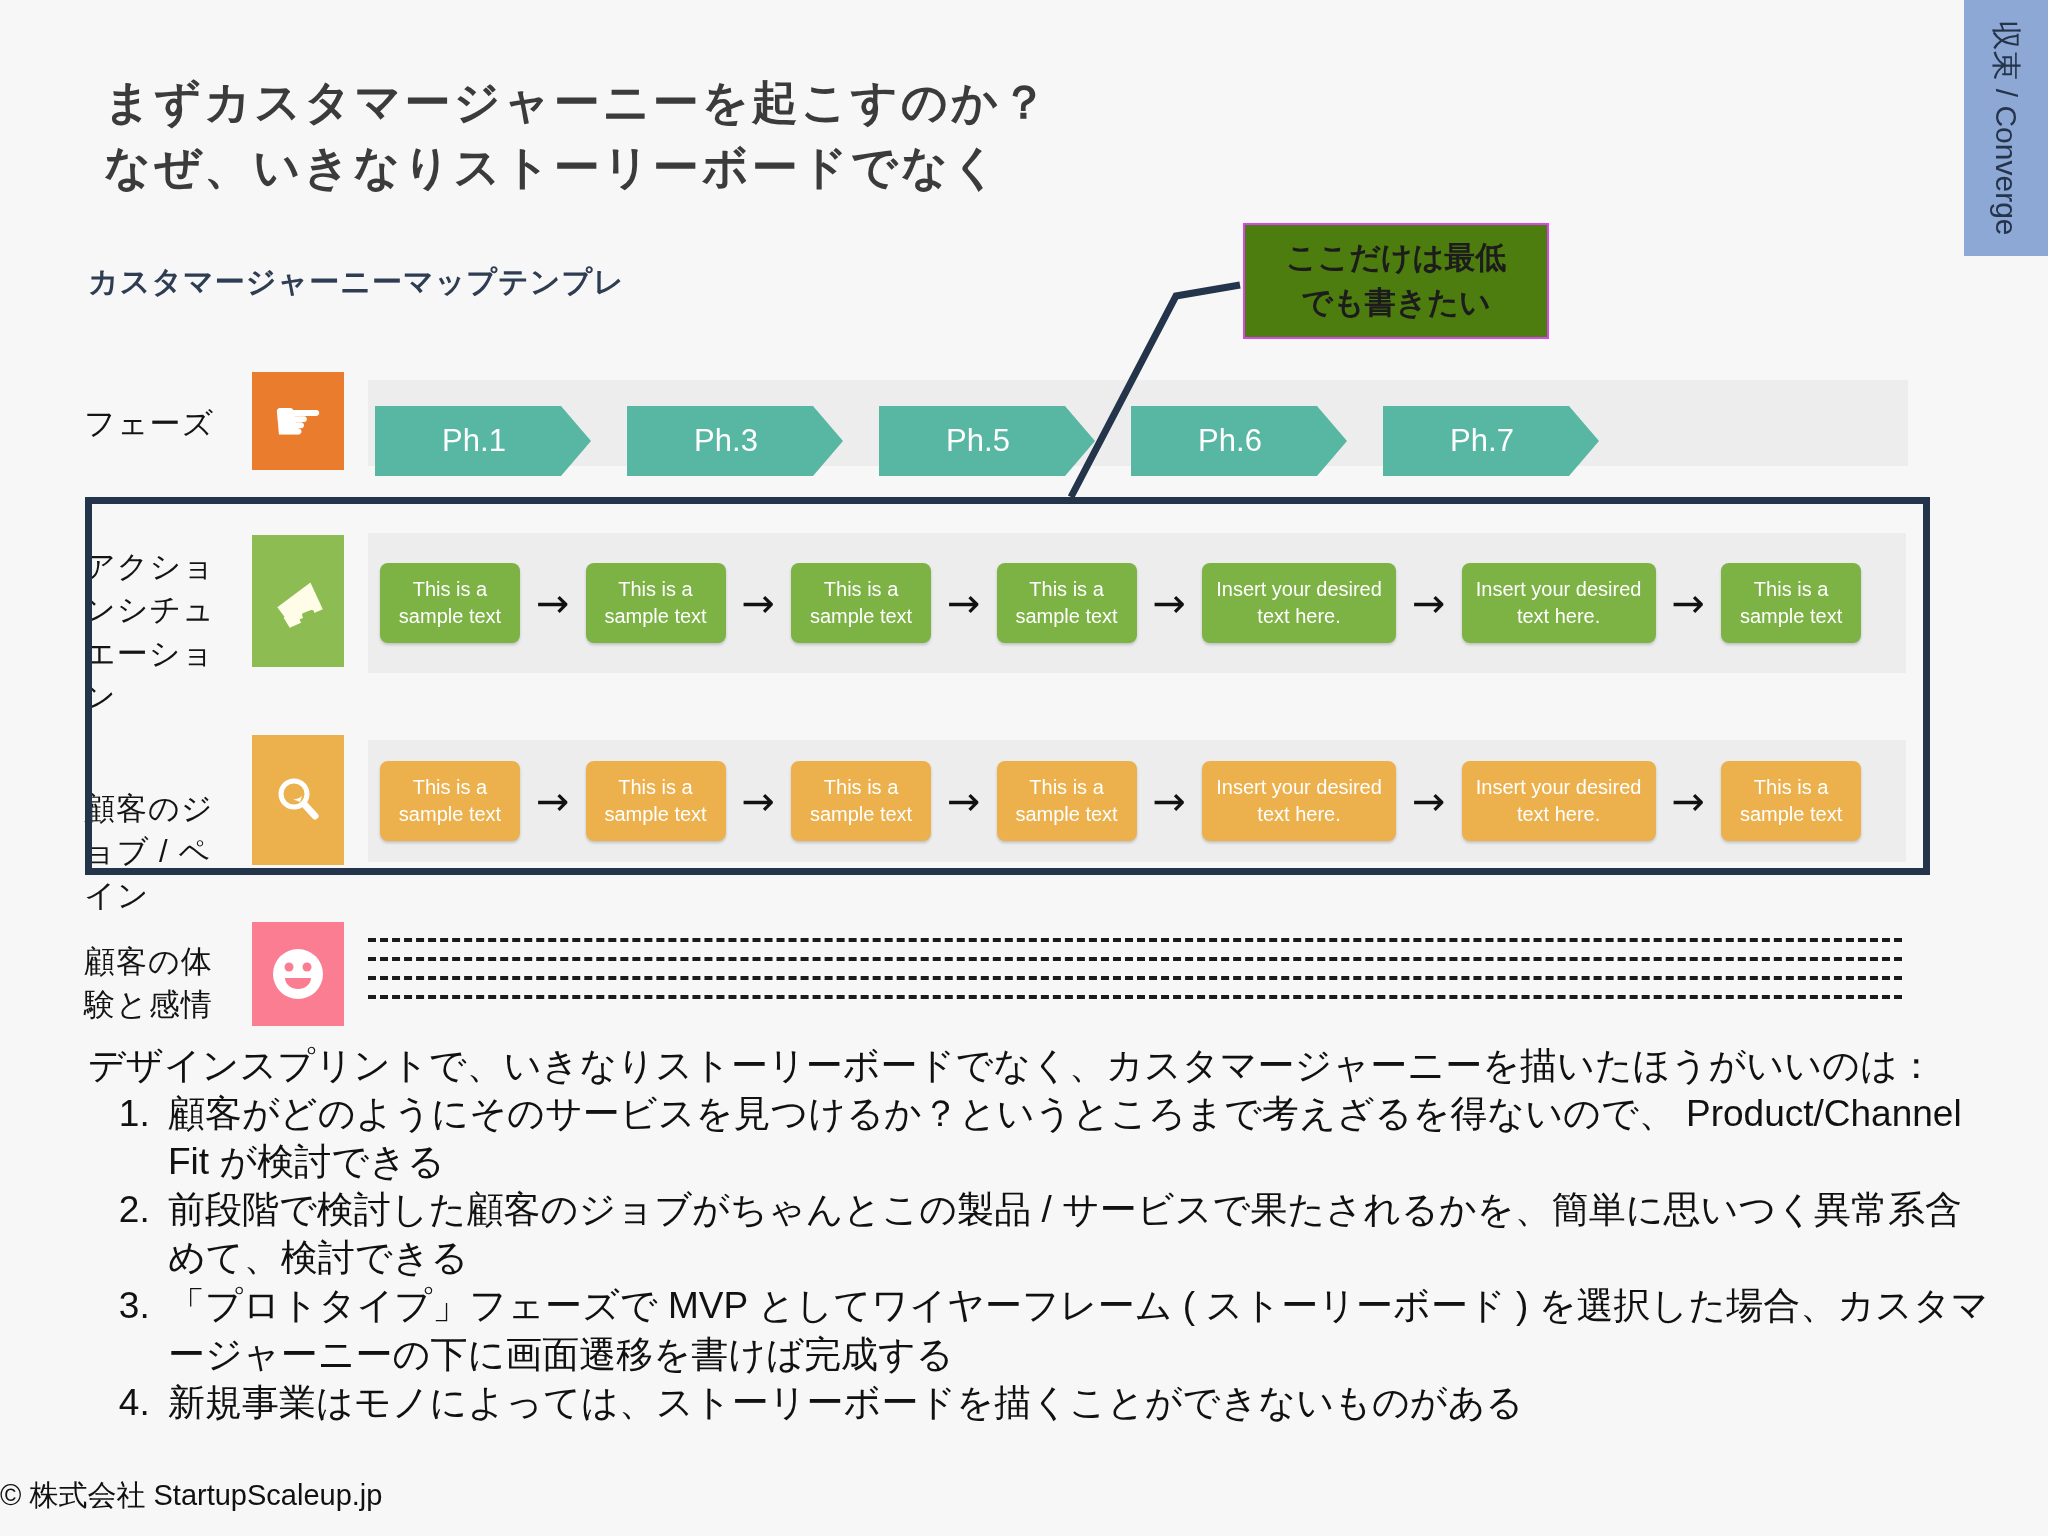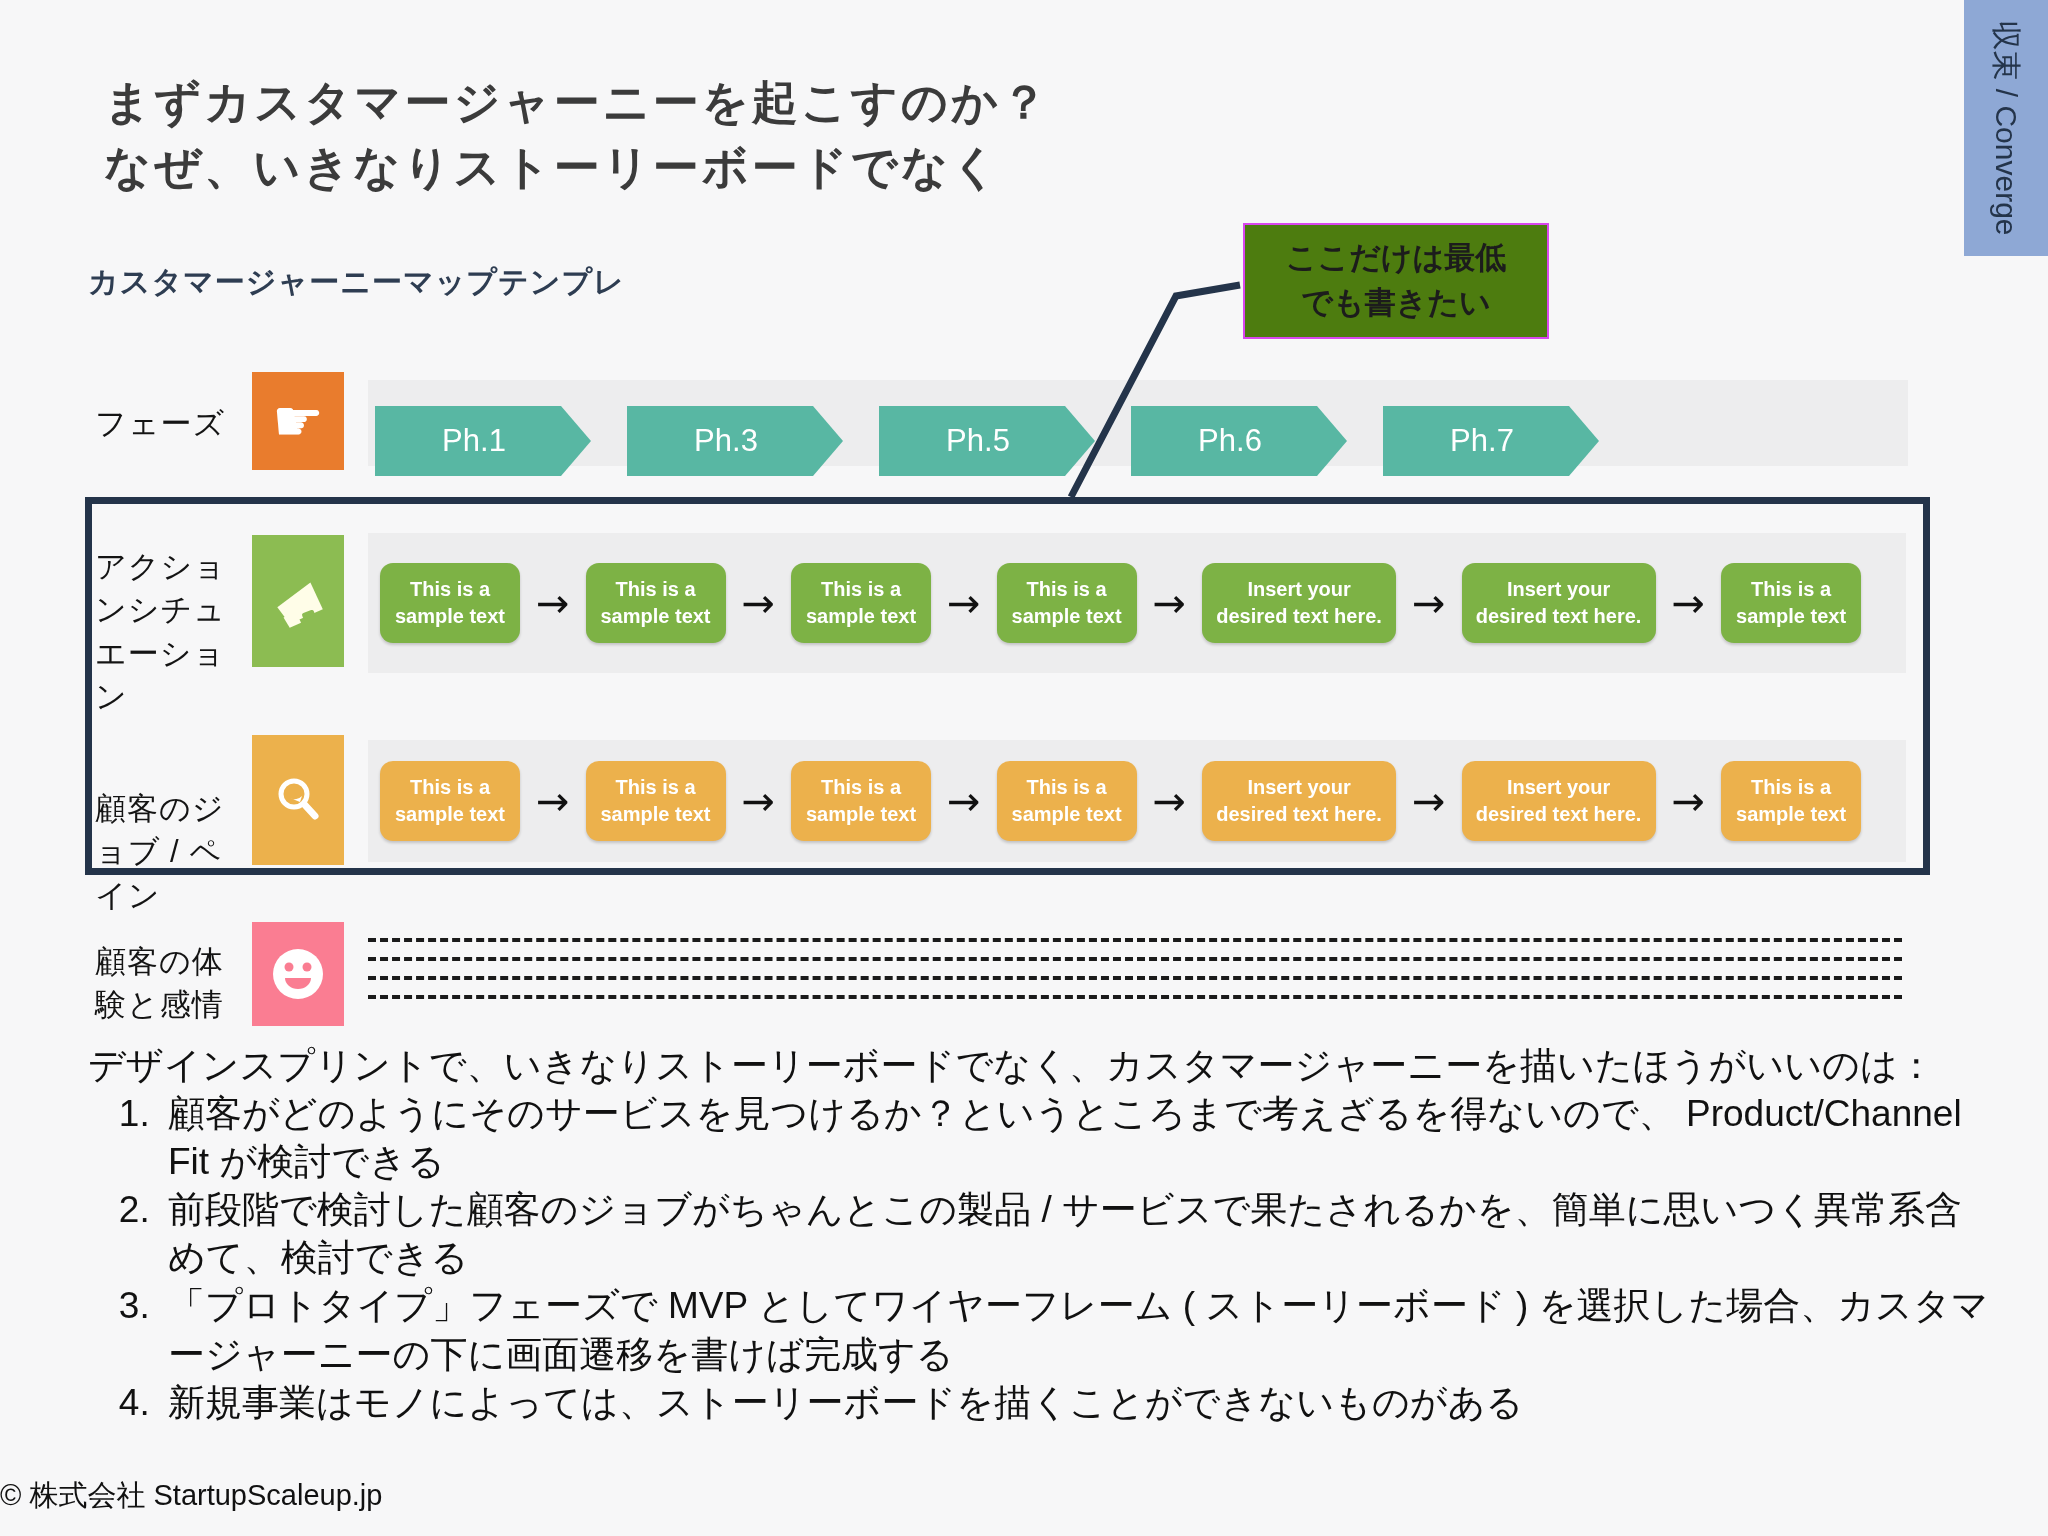--- a/index.html
+++ b/index.html
@@ -19,40 +19,40 @@
   .converge{right:0;top:0;width:84px;height:256px;background:#8ea8d5;}
   .converge-inner{width:256px;height:84px;transform:rotate(90deg) translateY(-84px);
     transform-origin:top left;display:flex;align-items:center;justify-content:center;
     font-size:30px;color:#24344a;white-space:nowrap;}
   
   .callout{left:1243px;top:223px;width:302px;height:112px;background:#4d7c0f;
     border:2px solid #d946ef;display:flex;align-items:center;justify-content:center;
     text-align:center;font-size:31px;font-weight:700;line-height:1.45;z-index:5;}
   svg.overlay{left:0;top:0;width:2048px;height:1536px;pointer-events:none;z-index:4;}
   
-  .row-label{left:95px;width:158px;font-size:31px;font-weight:500;color:#141414;
+  .row-label{left:84px;width:158px;font-size:31px;font-weight:500;color:#141414;
              line-height:1.4;letter-spacing:1px;}
   .tile{left:252px;width:92px;display:flex;align-items:center;justify-content:center;}
   .tile-orange{background:#e97c2d;}
   .tile-green{background:#8cbc52;}
   .tile-yellow{background:#ecb14c;}
   .tile-pink{background:#fa7d92;}
   .hand-glyph{color:#fff;font-size:58px;font-family:"DejaVu Sans",sans-serif;line-height:1;}
   
   .band{background:#ededee;}
   
   .phase-flex{left:375px;top:406px;height:70px;display:flex;gap:36px;align-items:center;}
   .phase-arrow{width:216px;height:70px;background:#58b7a3;color:#fff;font-size:31px;
     display:flex;align-items:center;justify-content:center;padding-right:18px;box-sizing:border-box;
     clip-path:polygon(0 0,calc(100% - 30px) 0,100% 50%,calc(100% - 30px) 100%,0 100%);}
   
   .seq-flex{display:flex;align-items:center;gap:16px;}
-  .seq-box{height:80px;border-radius:13px;color:#fff;font-size:20px;line-height:1.35;
+  .seq-box{height:80px;border-radius:8px;color:#fff;font-size:20px;line-height:1.35;
     display:flex;align-items:center;justify-content:center;text-align:center;
-    box-shadow:0 2px 3px rgba(0,0,0,0.18);box-sizing:border-box;padding:4px 10px;font-weight:bold;}
+    box-shadow:0 2px 3px rgba(0,0,0,0.18);box-sizing:border-box;padding:4px 10px;}
   .w-sample{width:140px;}
   .w-insert{width:194px;}
   .box-green{background:#7db245;}
   .box-yellow{background:#ecb14c;}
   .flow-arrow{font-size:40px;color:#111;font-family:"DejaVu Sans",sans-serif;line-height:1;}
   
   .journey-frame{left:85px;top:497px;width:1845px;height:378px;border:7px solid #24344a;
     box-sizing:border-box;z-index:3;}
   
   .dashes{left:368px;top:938px;width:1534px;}

